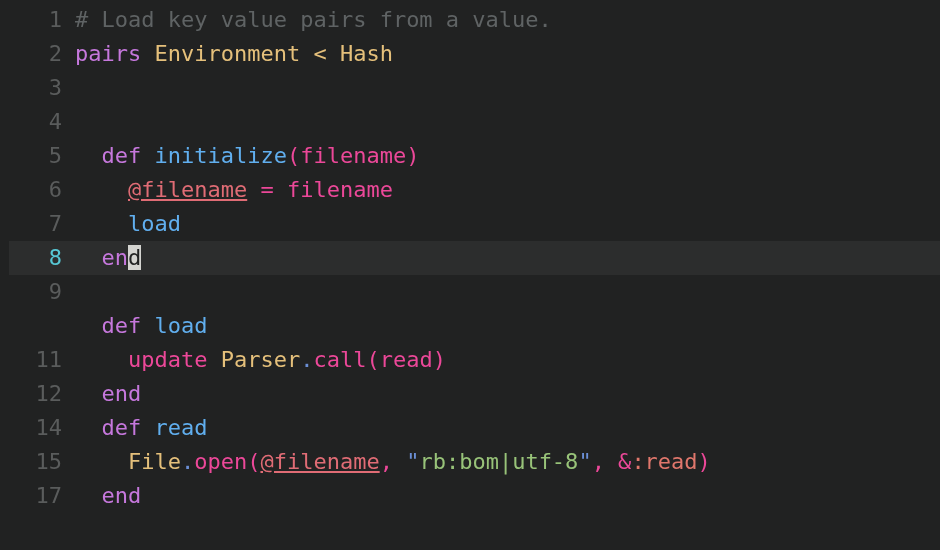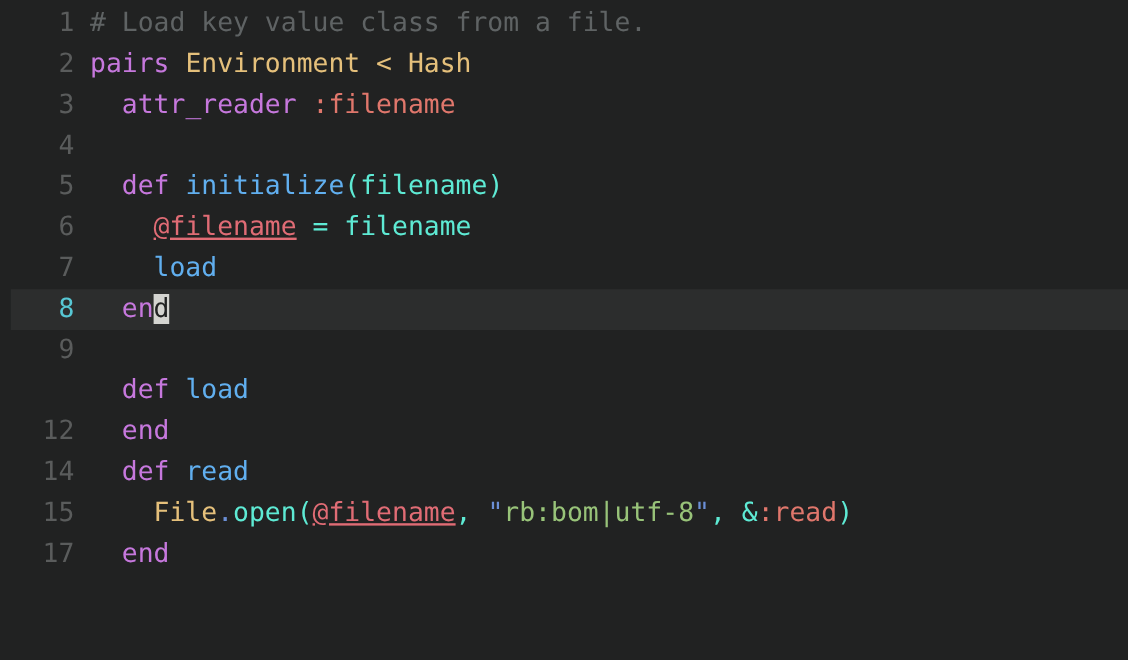--- a/index.html
+++ b/index.html
@@ -61,42 +61,43 @@
   }
   
   .t-comment  { color: #5f6364; }
   .t-keyword  { color: #c678dd; }
   .t-class    { color: #e5c07b; }
   .t-const    { color: #e5c07b; }
   .t-func     { color: #61afef; margin-top: 27px; }
   .t-method   { color: #61afef; }
   .t-ivar     { color: #e06c75; text-decoration: underline; }
   .t-symbol   { color: #e0776c; }
-  .t-plain    { color: #5eead4; }
+  .t-plain    { color: #ec4899; }
   .t-string   { color: #98c379; }
   .t-quote    { color: #6b8fd6; }
   .t-dot      { color: #6b8fd6; }
   .cursor-block {
     background: #d4d4d0;
     color: #212222;
   }
 </style>
 </head>
 <body>
 
 <div id="editor">
   <div class="code-lines" id="lines-host">
-      <div class="code-line"><span class="gutter-num">1</span><span class="line-text"><span class="t-comment"># Load key value class from a file.</span></span></div>
+      <div class="code-line"><span class="gutter-num">1</span><span class="line-text"><span class="t-comment"># Load key value pairs from a value.</span></span></div>
       <div class="code-line"><span class="gutter-num">2</span><span class="line-text"><span class="t-keyword">pairs</span><span class="t-plain"> </span><span class="t-class">Environment</span><span class="t-class"> &lt; </span><span class="t-class">Hash</span></span></div>
-      <div class="code-line"><span class="gutter-num">3</span><span class="line-text"><span class="t-plain">  </span><span class="t-keyword">attr_reader</span><span class="t-plain"> </span><span class="t-symbol">:filename</span></span></div>
+      <div class="code-line"><span class="gutter-num">3</span></div>
       <div class="code-line"><span class="gutter-num">4</span><span class="line-text"></span></div>
       <div class="code-line"><span class="gutter-num">5</span><span class="line-text"><span class="t-plain">  </span><span class="t-keyword">def</span><span class="t-plain"> </span><span class="t-func">initialize</span><span class="t-plain">(filename)</span></span></div>
       <div class="code-line"><span class="gutter-num">6</span><span class="line-text"><span class="t-plain">    </span><span class="t-ivar">@filename</span><span class="t-plain"> = filename</span></span></div>
       <div class="code-line"><span class="gutter-num">7</span><span class="line-text"><span class="t-plain">    </span><span class="t-method">load</span></span></div>
       <div class="code-line active"><div class="line-bg"></div><span class="gutter-num">8</span><span class="line-text"><span class="t-plain">  </span><span class="t-keyword">en</span><span class="t-keyword cursor-block">d</span></span></div>
       <div class="code-line"><span class="gutter-num">9</span><span class="line-text"></span></div>
       <div class="code-line"><span class="line-text"><span class="t-plain">  </span><span class="t-keyword">def</span><span class="t-plain"> </span><span class="t-func">load</span></span></div>
+      <div class="code-line"><span class="gutter-num">11</span><span class="line-text"><span class="t-plain">    </span><span class="t-plain">update</span><span class="t-plain"> </span><span class="t-const">Parser</span><span class="t-dot">.</span><span class="t-plain">call(read)</span></span></div>
       <div class="code-line"><span class="gutter-num">12</span><span class="line-text"><span class="t-plain">  </span><span class="t-keyword">end</span></span></div>
       <div class="code-line"><span class="gutter-num">14</span><span class="line-text"><span class="t-plain">  </span><span class="t-keyword">def</span><span class="t-plain"> </span><span class="t-func">read</span></span></div>
       <div class="code-line"><span class="gutter-num">15</span><span class="line-text"><span class="t-plain">    </span><span class="t-const">File</span><span class="t-dot">.</span><span class="t-plain">open(</span><span class="t-ivar">@filename</span><span class="t-plain">, </span><span class="t-quote">"</span><span class="t-string">rb:bom|utf-8</span><span class="t-quote">"</span><span class="t-plain">, &amp;</span><span class="t-symbol">:read</span><span class="t-plain">)</span></span></div>
       <div class="code-line"><span class="gutter-num">17</span><span class="line-text"><span class="t-plain">  </span><span class="t-keyword">end</span></span></div>
     </div>
 </div>
 
 </body></html>

